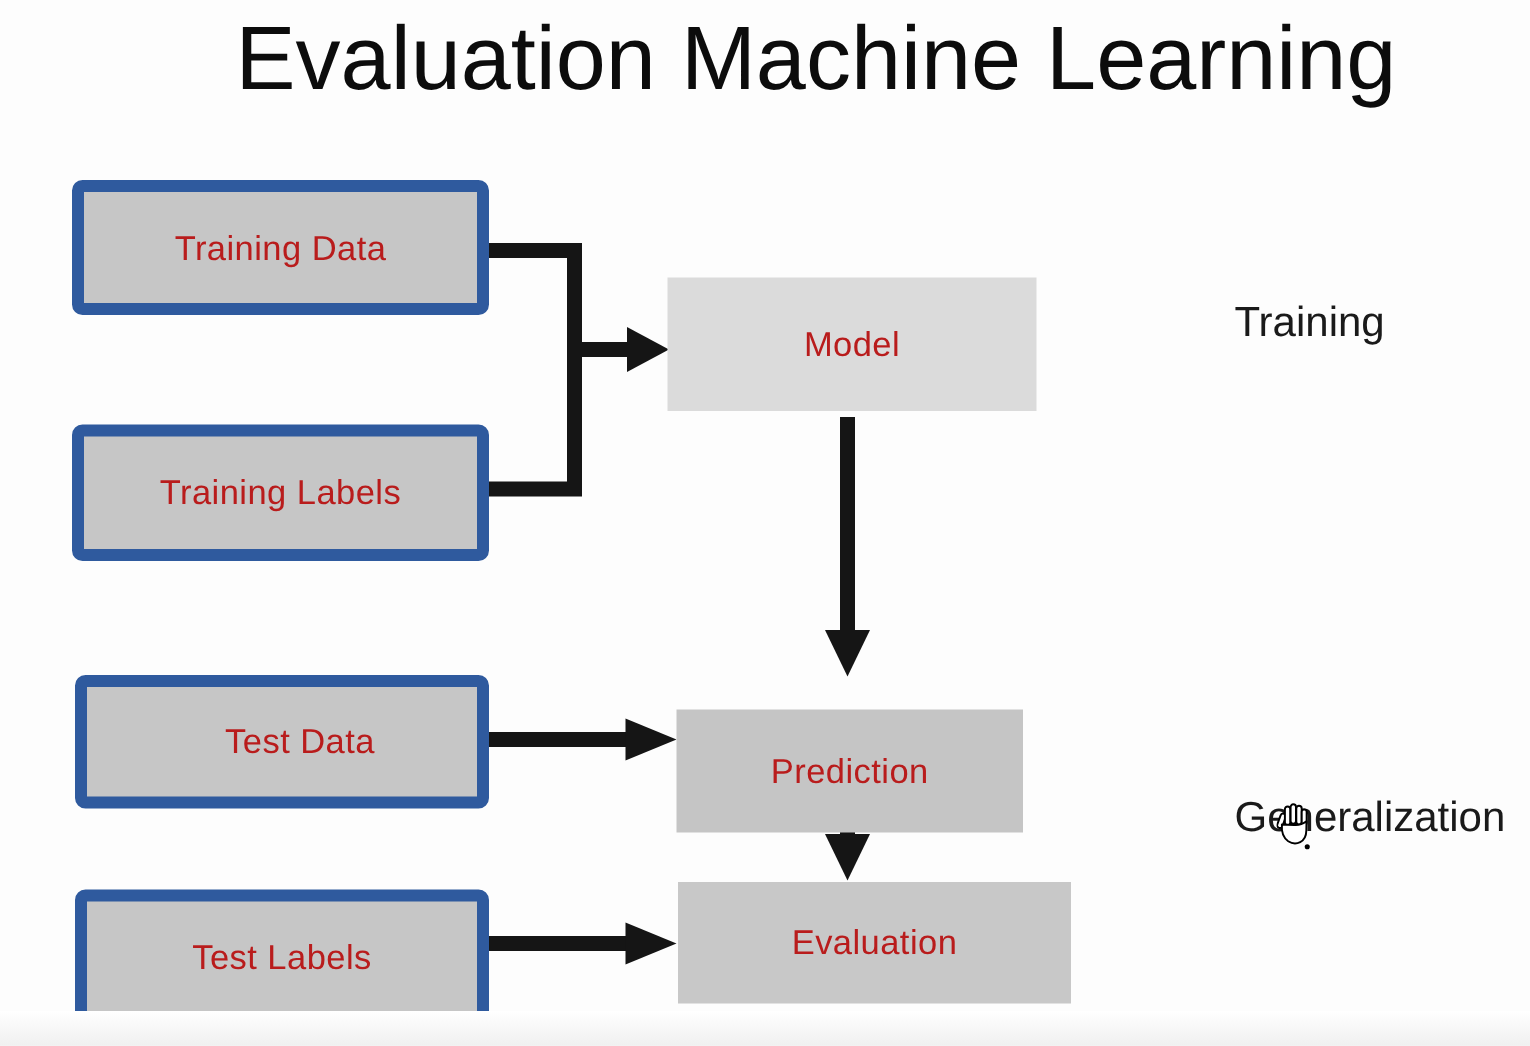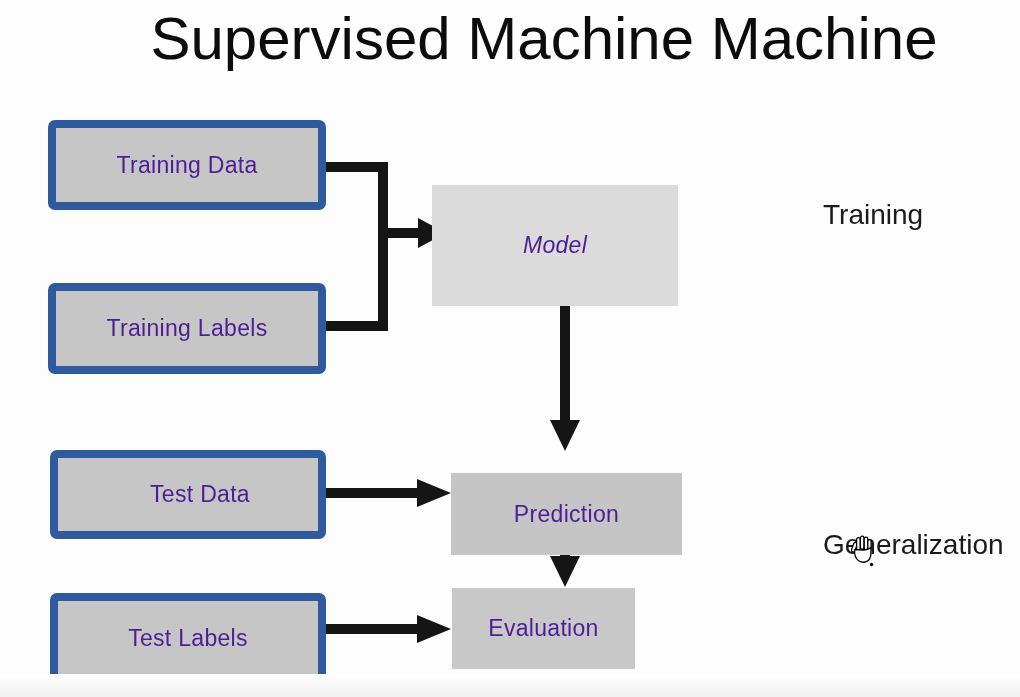--- a/index.html
+++ b/index.html
@@ -13,34 +13,34 @@
   }
   #title-bar{
     position:absolute;left:0;top:6px;width:100%;
     text-align:center;font-size:60px;line-height:1.1;
     color:#0c0c0c;white-space:nowrap;
   }
   #title-bar .shift{position:relative;left:34px;}
 
   .node{
     position:absolute;display:flex;align-items:center;justify-content:center;
-    box-sizing:border-box;font-size:23px;color:#4c1d95;letter-spacing:0.3px;
+    box-sizing:border-box;font-size:23px;color:#b91c1c;letter-spacing:0.3px;
   }
   .bordered{
     background:#c6c6c6;
     border:8px solid #2f5a9e;
     border-radius:7px;
   }
   #node-training-data  {left:48px; top:120px; width:278px; height:90px;}
   #node-training-labels{left:48px; top:283px; width:278px; height:91px;}
   #node-test-data      {left:50px; top:450px; width:276px; height:89px;padding-left:24px;}
   #node-test-labels    {left:50px; top:583px; width:276px; height:90px;margin-top:10px;}
-  #node-model     {left:432px; top:185px; width:246px; height:121px; background:#dbdbdb;font-style:italic;}
+  #node-model     {left:445px; top:185px; width:246px; height:89px; background:#dbdbdb;}
   #node-prediction{left:451px; top:453px; width:231px; height:82px; background:#c5c5c5;margin-top:20px;}
-  #node-evaluation{left:452px; top:588px; width:183px; height:81px; background:#c8c8c8;}
+  #node-evaluation{left:452px; top:588px; width:262px; height:81px; background:#c8c8c8;}
 
   .phase-label{
     position:absolute;font-size:28px;color:#1a1a1a;white-space:nowrap;
   }
   #phase-training{left:823px; top:199px;}
   #phase-generalization{left:823px; top:529px;}
 
   #edge-layer{position:absolute;left:0;top:0;width:1020px;height:697px;pointer-events:none;}
 
   #cursor{position:absolute;left:851px;top:534px;width:24px;height:33px;}
@@ -49,21 +49,21 @@
     position:absolute;left:0;bottom:0;width:100%;height:23px;
     background:linear-gradient(180deg,#ffffff 0%,#f0f0f0 100%);
   }
 </style>
 </head>
 <body>
 
 <div id="stage">
 
   <div id="title-bar">
-    <span class="shift">Supervised Machine Machine</span>
+    <span class="shift">Evaluation Machine Learning</span>
   </div>
 
   <svg id="edge-layer" viewBox="0 0 1020 697">
     <g stroke="#151515" stroke-width="10" fill="none">
 
       <path d="M326 167 L383 167 L383 326 L326 326"></path>
 
       <line x1="386" y1="233" x2="424" y2="233"></line>
 
       <line x1="565" y1="278" x2="565" y2="424"></line>

